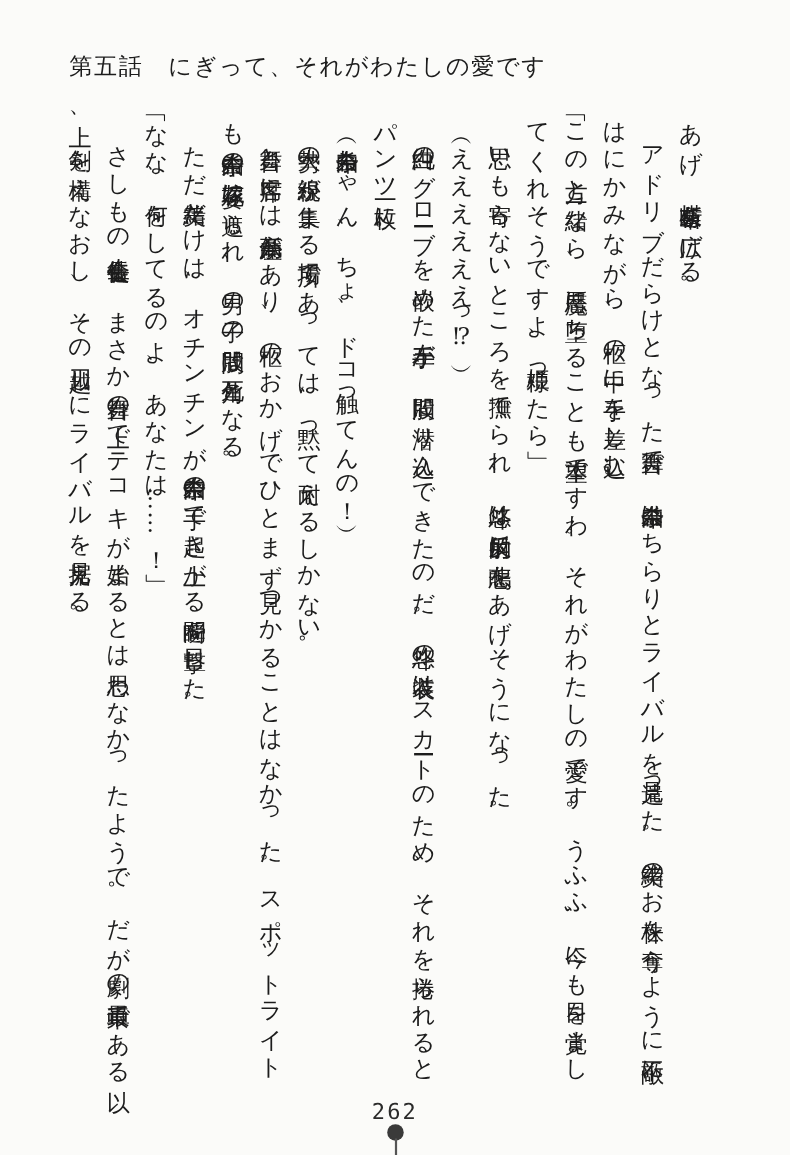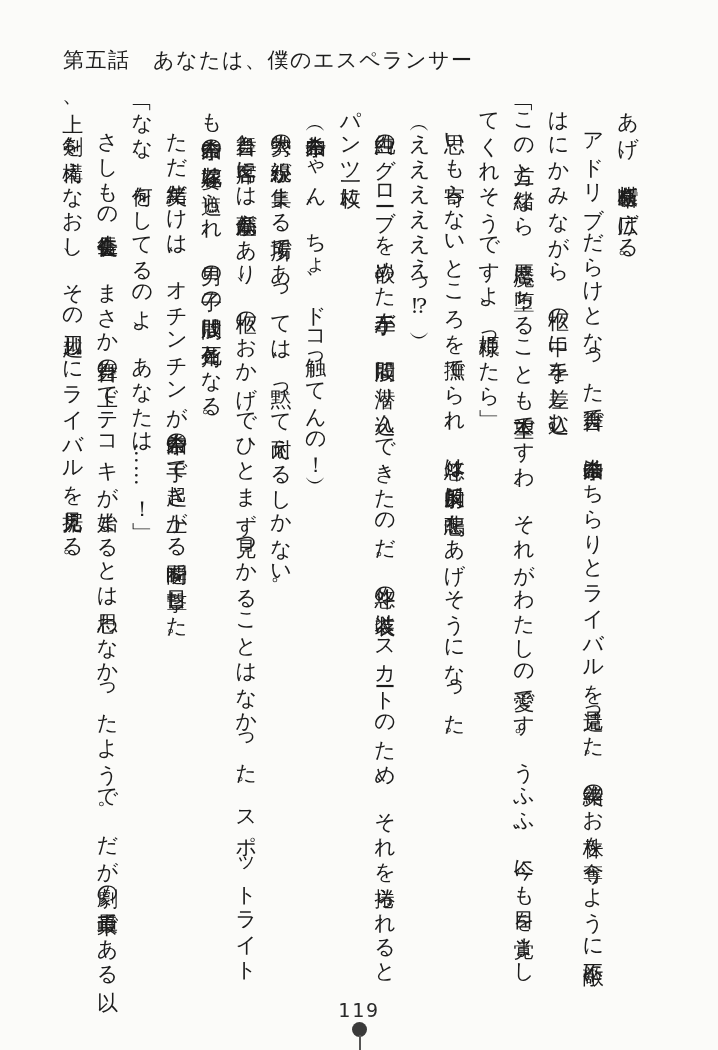--- a/index.html
+++ b/index.html
@@ -80,36 +80,36 @@
     width: 2px;
     height: 15px;
     background: #555;
   }
 </style>
 </head>
 <body style="background: rgb(251, 251, 249);">
 
 <div class="page">
 
-  <div class="chapter-header">第五話　あなたは、僕のエスペランサー</div>
+  <div class="chapter-header">第五話　にぎって、それがわたしの愛です</div>
 
   <div class="body-text">
     <p>あげ、横断幕を広げる。</p>
     <p class="indent">アドリブだらけとなった舞台で、由希奈はちらりとライバルを見遣った。美緒のお株を奪うように不敵にはにかみながら、柩の中に手を差し込む。</p>
     <p>「この方と一緒なら、悪魔に堕ちることも本望ですわ。それがわたしの愛です。うふふ、今にも目を覚ましてくれそうですよ、姫様ったら」</p>
     <p class="indent">思いも寄らないところを撫でられ、悠斗は反射的に悲鳴をあげそうになった。</p>
     <p class="indent">（ええええええっ⁉）</p>
     <p class="indent">純白のグローブを嵌めた左手が、股間に潜り込んできたのだ。悠斗の衣装はスカートのため、それを捲られるとパンツ一枚に。</p>
     <p class="indent">（由希奈ちゃん、ちょ、ドコ触ってんの！）</p>
     <p class="indent">大勢の視線が集まる場所であっては、黙って耐えるしかない。</p>
     <p class="indent">舞台と客席には高低差があり、柩のおかげでひとまず見つかることはなかった。スポットライトも由希奈の花嫁姿に遮られ、男の子の股間は死角となる。</p>
     <p class="indent">ただ美緒だけは、オチンチンが由希奈の手で起き上がる瞬間を目撃した。</p>
     <p>「なな、何をしてるのよ、あなたは……！」</p>
     <p class="indent">さしもの生徒会長も、まさか舞台の上でテコキが始まるとは思わなかったようで。だが劇の真最中である以上、剣を構えなおし、その刃越しにライバルを見据える。</p>
   </div>
 
   <div class="page-footer">
-    <div class="page-number">119</div>
+    <div class="page-number">262</div>
     <div class="footer-ornament-circle"></div>
     <div class="footer-ornament-stem"></div>
   </div>
 
 </div>
 
 </body></html>

